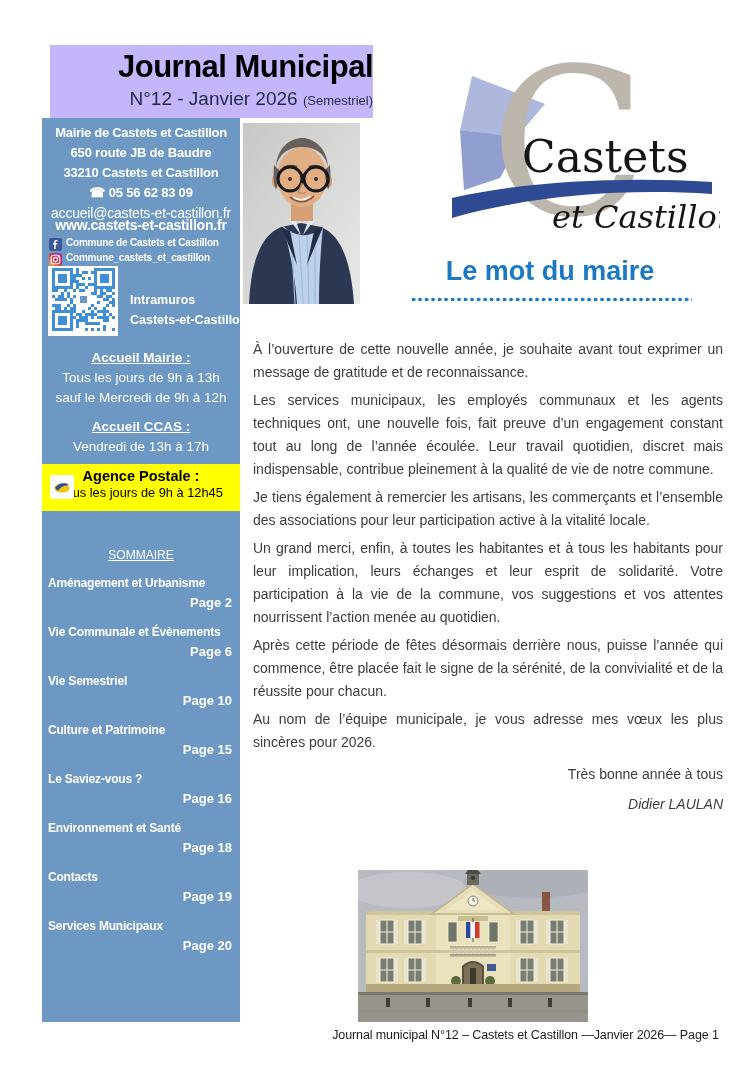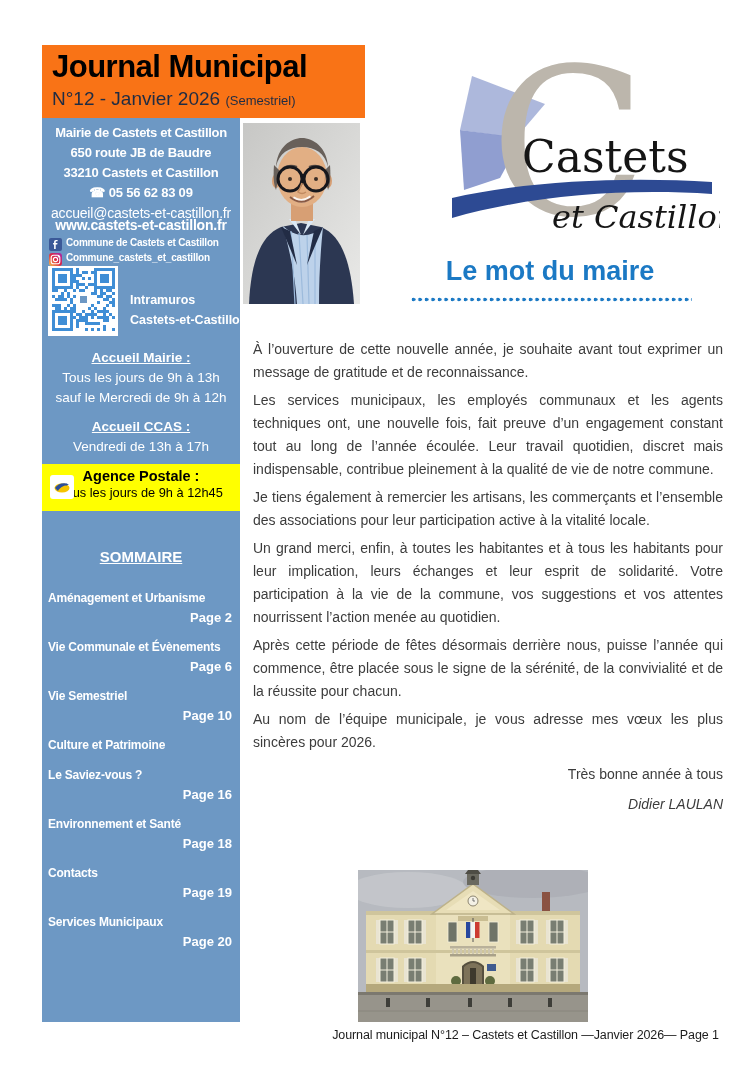--- a/index.html
+++ b/index.html
@@ -1,20 +1,20 @@
 <!DOCTYPE html>
 <html><head>
 <meta charset="utf-8">
 <style>
   html,body{margin:0;padding:0;background:#fff;}
   .page{position:relative;width:751px;height:1065px;background:#ffffff;overflow:hidden;
         font-family:"Liberation Sans",sans-serif;}
 
   
-  .masthead{position:absolute;left:42px;top:45px;width:323px;height:73px;background:#f97316;}
+  .masthead{position:absolute;left:50px;top:45px;width:323px;height:73px;background:#c4b5fd;text-align:right;}
   .masthead h1{margin:4px 0 0 10px;font-size:31px;font-weight:bold;color:#000;letter-spacing:-0.5px;}
   .issue{margin:3px 0 0 10px;font-size:19px;color:#1F2C44;}
   .issue .suffix{font-size:13px;}
 
   
   .sidebar{position:absolute;left:42px;top:118px;width:198px;height:904px;background:#6D98C4;color:#fff;}
   .addr{position:absolute;top:5px;left:0;width:100%;text-align:center;font-size:13px;line-height:20px;}
   .addr .addr-name{font-weight:bold;letter-spacing:-0.3px;}
   .addr .addr-line{font-weight:bold;letter-spacing:-0.2px;}
   .addr .addr-email{font-weight:normal;font-size:14px;letter-spacing:-0.2px;}
@@ -24,21 +24,21 @@
   .social-row{display:flex;align-items:flex-start;gap:4px;height:14px;margin-bottom:1px;cursor:pointer;}
   .social-row .slabel{font-size:10px;font-weight:bold;letter-spacing:-0.2px;white-space:nowrap;}
   .qr-wrap{position:absolute;top:148px;left:6px;}
   .qr-box{width:70px;height:70px;background:#fff;display:flex;align-items:center;justify-content:center;}
   .qr-labels{position:absolute;left:82px;top:24px;font-size:12.5px;font-weight:bold;line-height:20px;white-space:nowrap;}
   .hours{position:absolute;left:0;width:100%;text-align:center;font-size:13.5px;line-height:20px;}
   .hours.h1{top:230px;}
   .hours.h2{top:299px;}
   .hours-head{font-weight:bold;text-decoration:underline;}
   .sommaire{position:absolute;top:430px;left:0;width:100%;}
-  .sommaire-head{text-align:center;font-size:15px;font-weight:bold;text-decoration:underline;margin-bottom:24px;}
+  .sommaire-head{text-align:center;font-size:12px;font-weight:normal;text-decoration:underline;margin-bottom:12px;}
   .som-item{margin-bottom:11px;cursor:pointer;}
   .som-label{padding-left:6px;font-size:12px;font-weight:bold;letter-spacing:-0.2px;line-height:19px;white-space:nowrap;}
   .som-page{padding-right:8px;font-size:13px;font-weight:bold;text-align:right;line-height:19px;}
 
   
   .postal{position:absolute;left:42px;top:464px;width:198px;height:47px;background:#FFFF00;color:#000;text-align:center;}
   .postal-head{font-size:14.5px;font-weight:bold;margin-top:4px;}
   .postal-line{font-size:12.8px;margin-top:1px;}
   .laposte{position:absolute;left:8px;top:11px;width:24px;height:24px;background:#fff;border-radius:3px;
            display:flex;align-items:center;justify-content:center;}
@@ -369,20 +369,21 @@
       <div class="som-item">
         <div class="som-label">Vie Communale et Évènements</div>
         <div class="som-page">Page 6</div>
       </div>
       <div class="som-item">
         <div class="som-label">Vie Semestriel</div>
         <div class="som-page">Page 10</div>
       </div>
       <div class="som-item">
         <div class="som-label">Culture et Patrimoine</div>
+        <div class="som-page">Page 15</div>
       </div>
       <div class="som-item">
         <div class="som-label">Le Saviez-vous ?</div>
         <div class="som-page">Page 16</div>
       </div>
       <div class="som-item">
         <div class="som-label">Environnement et Santé</div>
         <div class="som-page">Page 18</div>
       </div>
       <div class="som-item">
@@ -455,21 +456,21 @@
   </div>
 
   <h2 class="article-head">Le mot du maire</h2>
   <div class="dotted"></div>
 
   <section class="body-copy">
     <p>À l’ouverture de cette nouvelle année, je souhaite avant tout exprimer un message de gratitude et de reconnaissance.</p>
     <p>Les services municipaux, les employés communaux et les agents techniques ont, une nouvelle fois, fait preuve d’un engagement constant tout au long de l’année écoulée. Leur travail quotidien, discret mais indispensable, contribue pleinement à la qualité de vie de notre commune.</p>
     <p>Je tiens également à remercier les artisans, les commerçants et l’ensemble des associations pour leur participation active à la vitalité locale.</p>
     <p>Un grand merci, enfin, à toutes les habitantes et à tous les habitants pour leur implication, leurs échanges et leur esprit de solidarité. Votre participation à la vie de la commune, vos suggestions et vos attentes nourrissent l’action menée au quotidien.</p>
-    <p>Après cette période de fêtes désormais derrière nous, puisse l’année qui commence, être placée sous le signe de la sérénité, de la convivialité et de la réussite pour chacun.</p>
+    <p>Après cette période de fêtes désormais derrière nous, puisse l’année qui commence, être placée fait le signe de la sérénité, de la convivialité et de la réussite pour chacun.</p>
     <p>Au nom de l’équipe municipale, je vous adresse mes vœux les plus sincères pour 2026.</p>
     <p class="closing">Très bonne année à tous</p>
     <p class="signature">Didier LAULAN</p>
   </section>
 
   <figure class="townhall">
     <svg viewBox="0 0 230 152" width="230" height="152">
       <rect width="230" height="152" fill="#b7bac0"></rect>
       <ellipse cx="50" cy="20" rx="60" ry="18" fill="#c5c8cc" opacity="0.8"></ellipse>
       <ellipse cx="175" cy="12" rx="70" ry="16" fill="#a9adb4" opacity="0.7"></ellipse>

